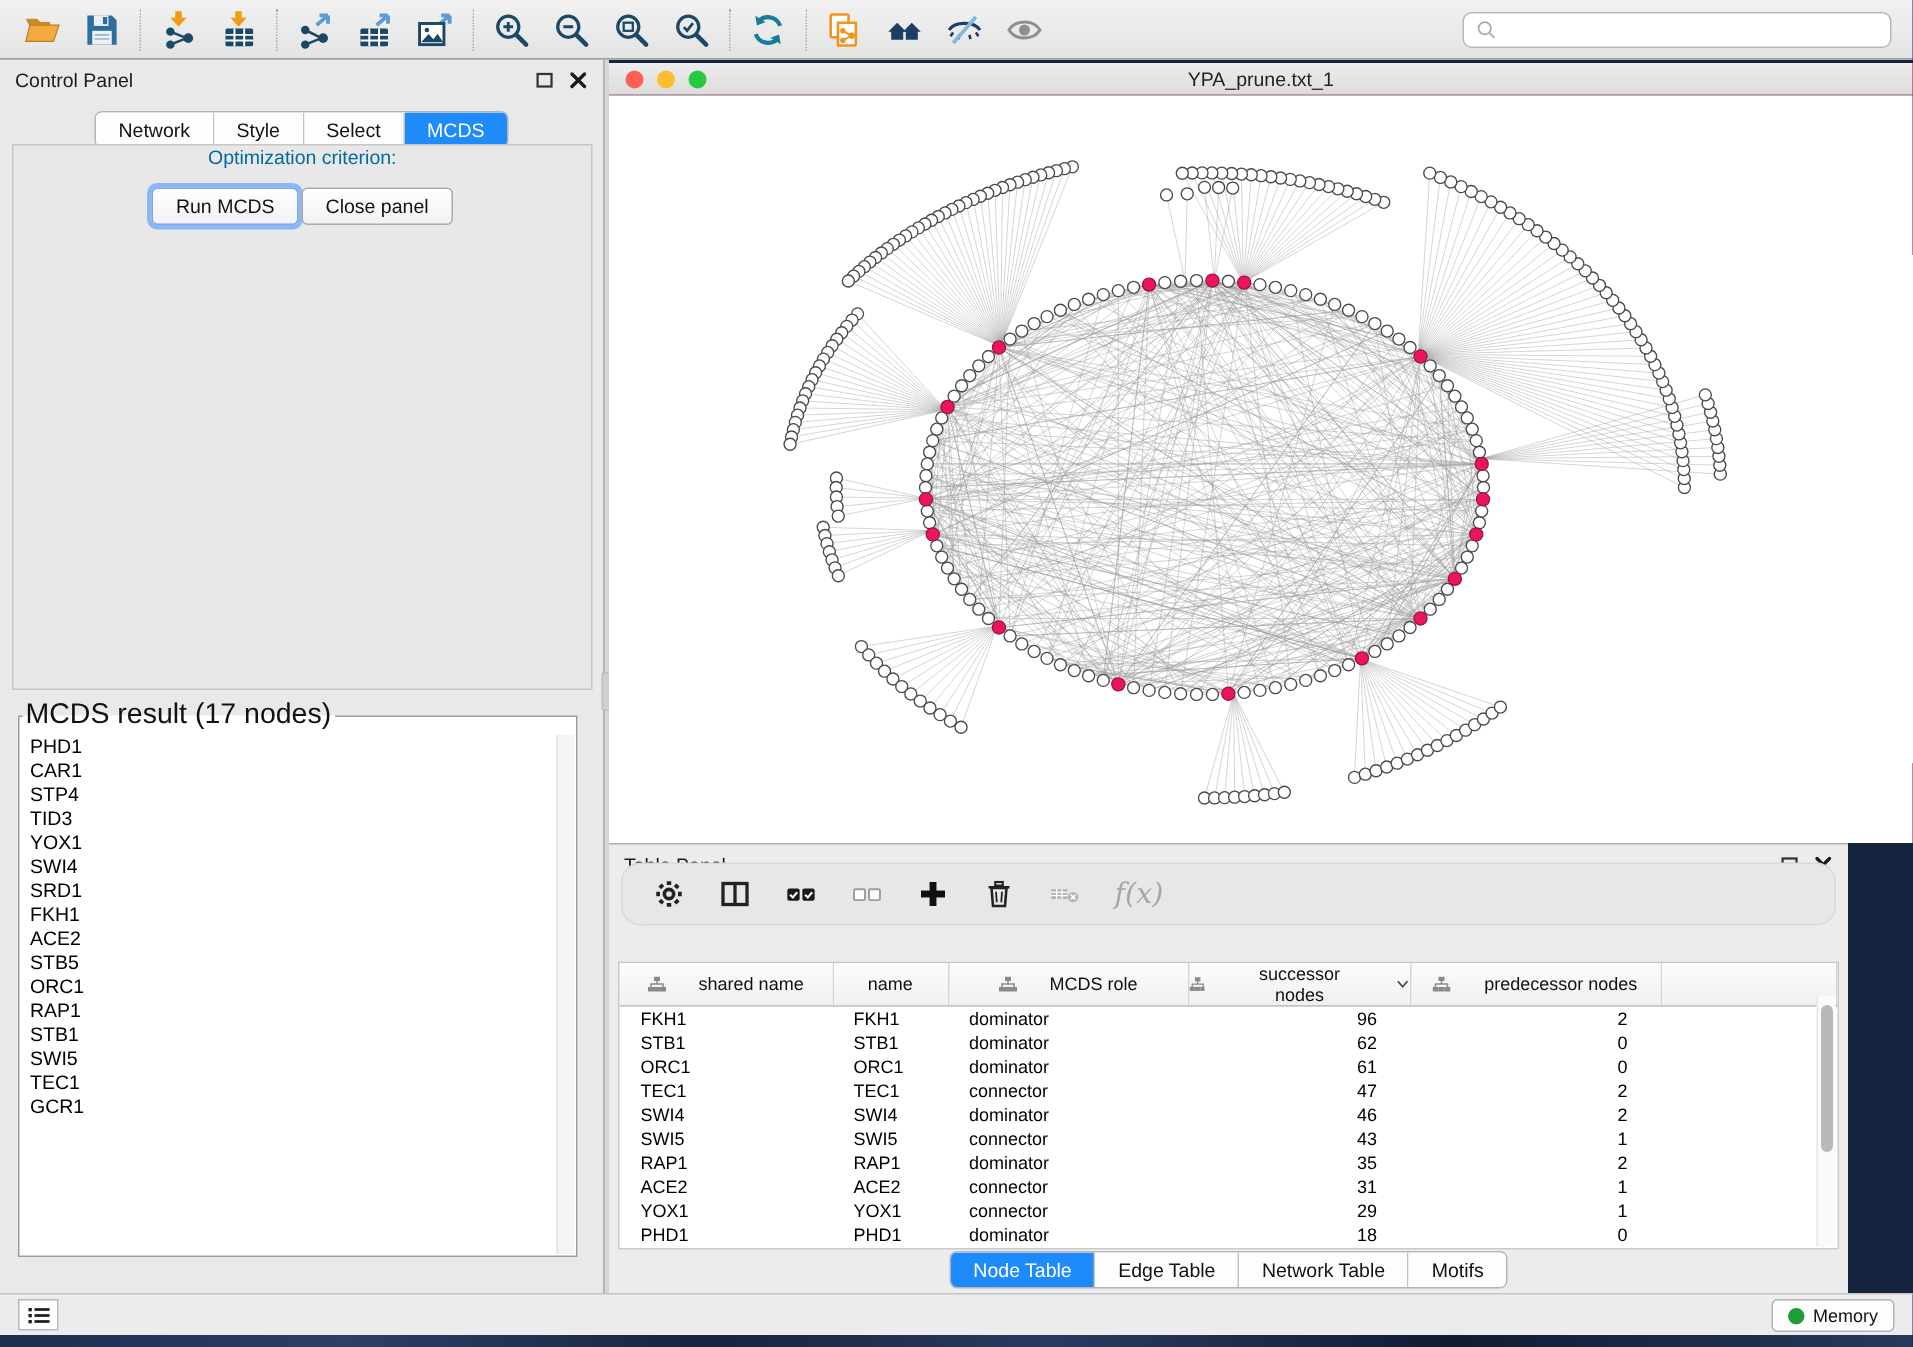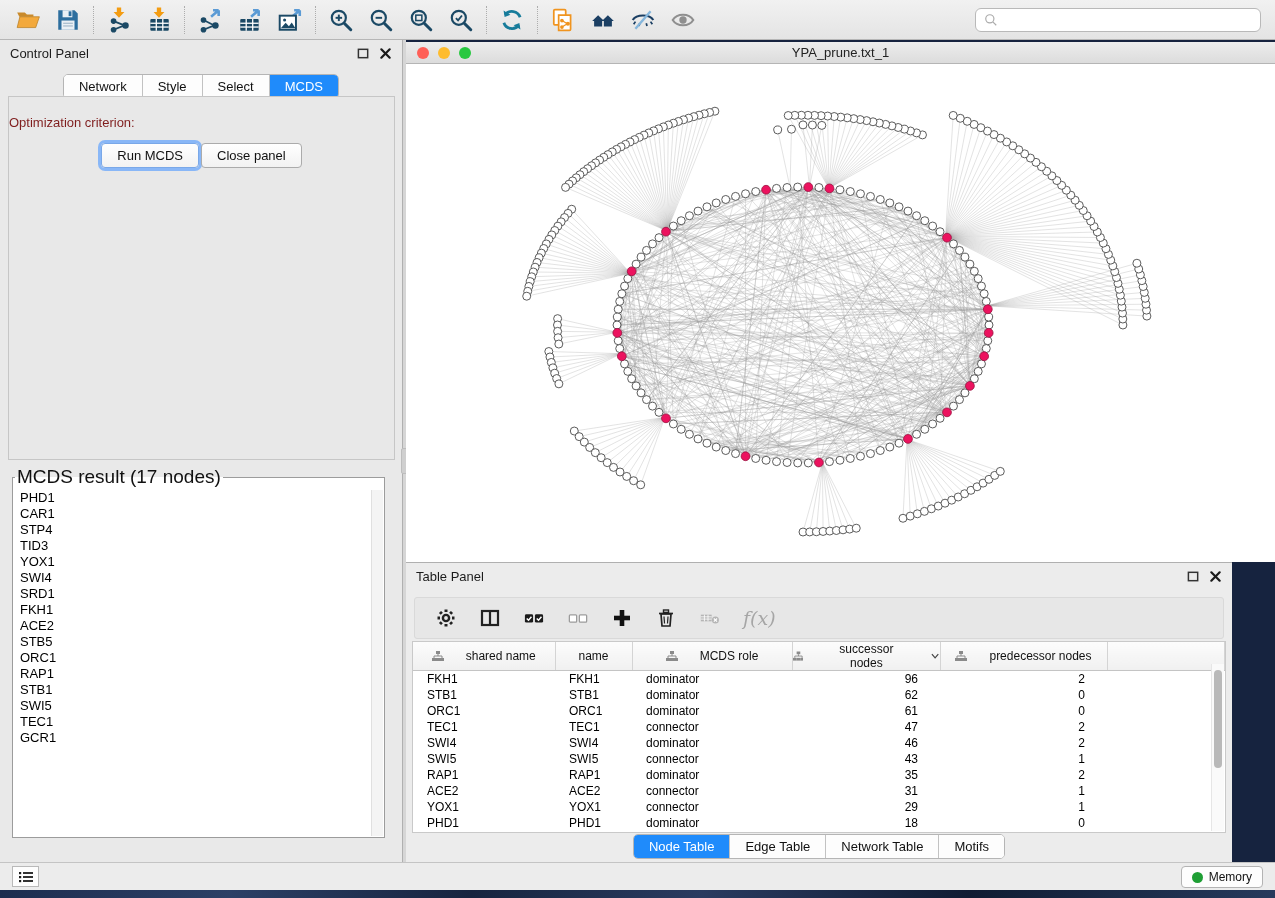--- a/index.html
+++ b/index.html
@@ -26,21 +26,21 @@
   .vsplit { position:absolute; left:403px; top:40px; width:3px; height:822px; background:#d6d6d6; }
   .vsplit .grab { position:absolute; left:-2px; top:408px; width:7px; height:26px; background:#cfcfcf; border:1px solid #bdbdbd; border-radius:2px; }
 
   .seg-tabs { display:flex; justify-content:center; margin-top:8px; }
   .seg-group { display:flex; background:#fff; border:1px solid #b5b5b5; border-radius:5px; overflow:hidden; }
   .seg-tab { padding:4px 15px; font-size:13px; color:#111; border-right:1px solid #c2c2c2; background:#fdfdfd; cursor:default; }
   .seg-tab:last-child { border-right:none; }
   .seg-tab.active { background:#1f8bfb; color:#fff; }
 
   .cp-box { position:absolute; left:8px; top:56px; width:387px; height:364px; background:#e8e8e8; border:1px solid #c6c6c6; }
-  .crit-label { margin-top:18px; font-size:13px; color:#7f1d1d; }
+  .crit-label { text-align:center; font-size:13px; color:#0369a1; }
   .dropdown { position:relative; margin:10px auto 0; width:316px; height:24px; background:#fff; border:1px solid #b3b3b3; border-radius:4px; display:flex; align-items:center; }
   .dropdown .val { flex:1; font-size:13px; padding-left:9px; color:#111; white-space:nowrap; }
   .stepper { width:19px; height:22px; margin-right:1px; border-radius:3px; background:linear-gradient(#71b1fb,#2069e2); display:flex; flex-direction:column; align-items:center; justify-content:center; gap:2px; }
   .stepper .tri-up { width:0;height:0;border-left:3.5px solid transparent;border-right:3.5px solid transparent;border-bottom:4.5px solid #fff; }
   .stepper .tri-dn { width:0;height:0;border-left:3.5px solid transparent;border-right:3.5px solid transparent;border-top:4.5px solid #fff; }
   .btn-row { display:flex; justify-content:center; gap:2px; margin-top:13px; }
   .btn { background:linear-gradient(#ffffff,#f2f2f2); border:1px solid #ababab; border-radius:4px; font-size:13px; padding:4px 15px; color:#111; }
   .btn.focused { box-shadow:0 0 0 3px rgba(86,157,255,.65); border-color:#7aa8e8; }
 
   fieldset.result-box { position:absolute; left:12px; top:426px; width:373px; height:372px; border:1px solid #9c9c9c; background:#fff; }
@@ -53,21 +53,21 @@
   .right-col { position:absolute; left:406px; top:40px; width:869px; height:822px; }
   .net-window { position:absolute; left:0; top:2px; width:869px; height:520px; background:#be185d; }
   .net-titlebar { height:22px; background:linear-gradient(#ededed,#dcdcdc); border-bottom:1px solid #b5b5b5; position:relative; display:flex; align-items:center; justify-content:center; }
   .traffic { position:absolute; left:11px; top:5px; display:flex; gap:9px; }
   .light { width:12px; height:12px; border-radius:50%; }
   .net-title { font-size:13px; color:#222; }
   .net-canvas { position:absolute; left:0; top:22px; width:869px; height:498px; background:#fff; }
 
   
   .table-panel { position:absolute; left:0; top:522px; width:826px; height:300px; background:#ececec; border-top:1px solid #b0b0b0; }
-  .tp-toolbar { position:absolute; left:8px; top:34px; right:8px; height:42px; background:#e7e7e7; border:1px solid #d9d9d9; border-radius:3px; display:flex; align-items:center; gap:22px; padding-left:20px; }
+  .tp-toolbar { position:absolute; left:8px; top:12px; right:8px; height:42px; background:#e7e7e7; border:1px solid #d9d9d9; border-radius:13px; display:flex; align-items:center; gap:22px; padding-left:20px; }
   .tp-ic { width:22px; height:22px; display:flex; align-items:center; justify-content:center; }
   .tp-ic svg { width:20px; height:20px; }
   .fx { font-family:"DejaVu Serif", serif; font-style:italic; font-size:19px; color:#a6a6a6; }
   .table-wrap { position:absolute; left:6px; top:78px; right:6px; height:192px; background:#fff; border:1px solid #c9c9c9; overflow:hidden; }
   table.nodetable { border-collapse:collapse; table-layout:fixed; width:100%; }
   table.nodetable th { height:20px; font-weight:normal; font-size:12px; color:#111;
     background:linear-gradient(#fcfcfc,#f0f0f0); border-right:1px solid #d4d4d4; border-bottom:1px solid #c4c4c4; text-align:center; position:relative; }
   table.nodetable th .hwrap { display:flex; align-items:center; justify-content:center; gap:22px; }
   table.nodetable td { height:16px; font-size:12px; color:#000; padding-left:14px; white-space:nowrap; overflow:hidden; }
   table.nodetable td.num { text-align:right; padding-right:22px; }

